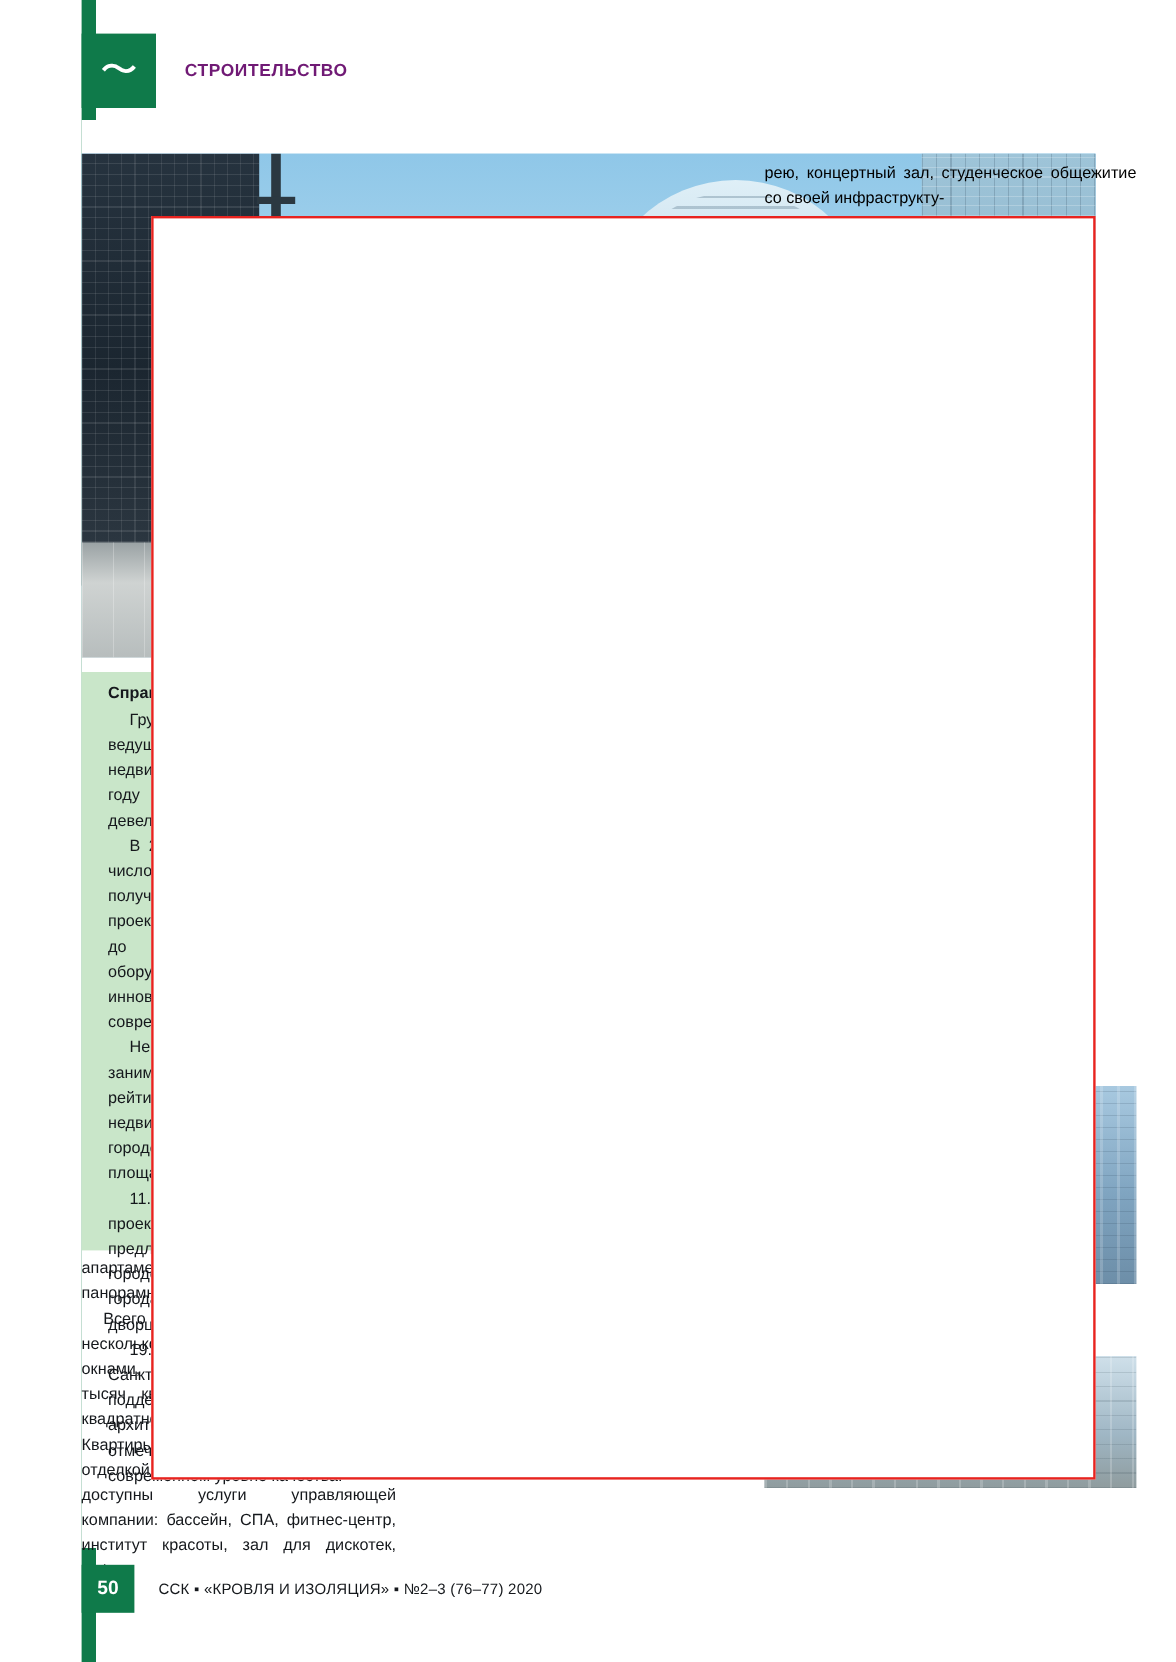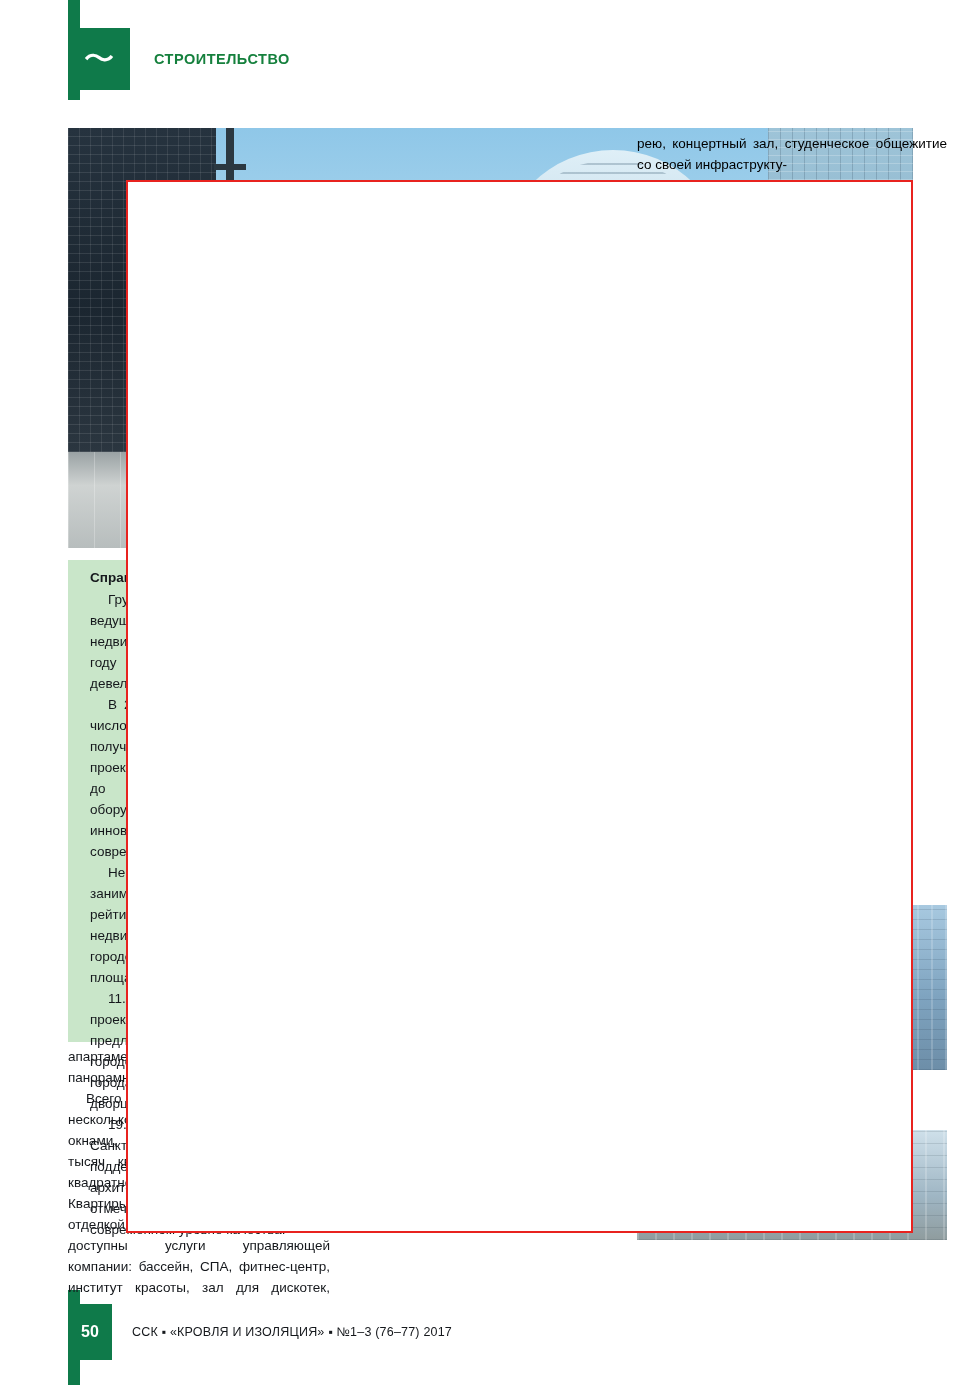--- a/index.html
+++ b/index.html
@@ -55,21 +55,21 @@
     font-size: 30px;
     line-height: 1;
     font-family: "DejaVu Sans", sans-serif;
     transform: scaleX(1.05);
   }
   .section-title {
     margin-left: 24px;
     font-size: 14.5px;
     font-weight: bold;
     letter-spacing: 0.5px;
-    color: #15803d;
+    color: #701a75;
   }
 
   
   .hero {
     position: absolute;
     left: 68px;
     top: 128px;
     width: 845px;
     height: 420px;
     overflow: hidden;
@@ -259,21 +259,21 @@
   
   .footer {
     position: absolute;
     left: 68px;
     top: 1304px;
     display: flex;
     align-items: center;
   }
   .page-num-box {
     width: 44px;
-    height: 56px;
+    height: 40px;
     background: #0f7a4a;
     color: #ffffff;
     display: flex;
     align-items: center;
     justify-content: center;
     font-size: 16px;
     font-weight: bold;
   }
   .footer-text {
     margin-left: 20px;
@@ -341,14 +341,14 @@
   <p>стятся четыре небольших здания, включающие офисы, торговую гале-</p>
 </div>
 
 <div class="photo-small-1"></div>
 <div class="photo-small-2"></div>
 
 <div class="redaction"></div>
 
 <div class="footer">
   <div class="page-num-box">50</div>
-  <div class="footer-text">ССК ▪ «КРОВЛЯ И ИЗОЛЯЦИЯ» ▪ №1–3 (76–77) 2017</div>
+  <div class="footer-text">ССК ▪ «КРОВЛЯ И ИЗОЛЯЦИЯ» ▪ №2–3 (76–77) 2020</div>
 </div>
 
 </body></html>

